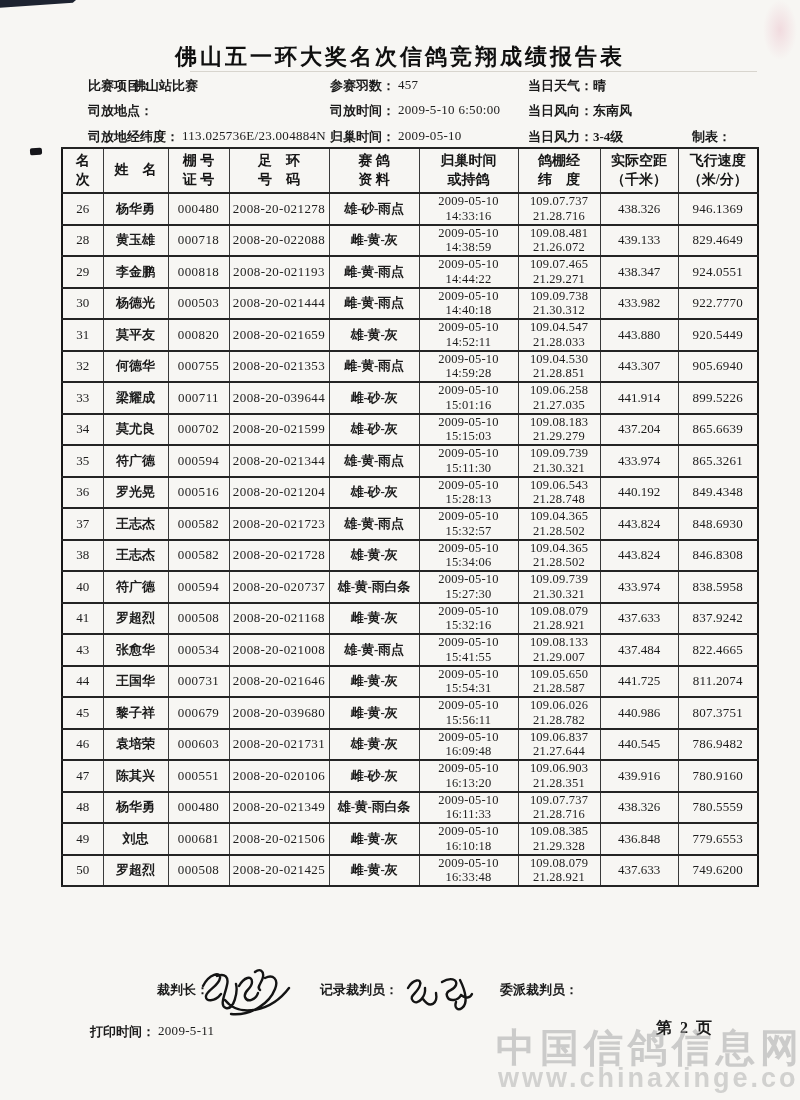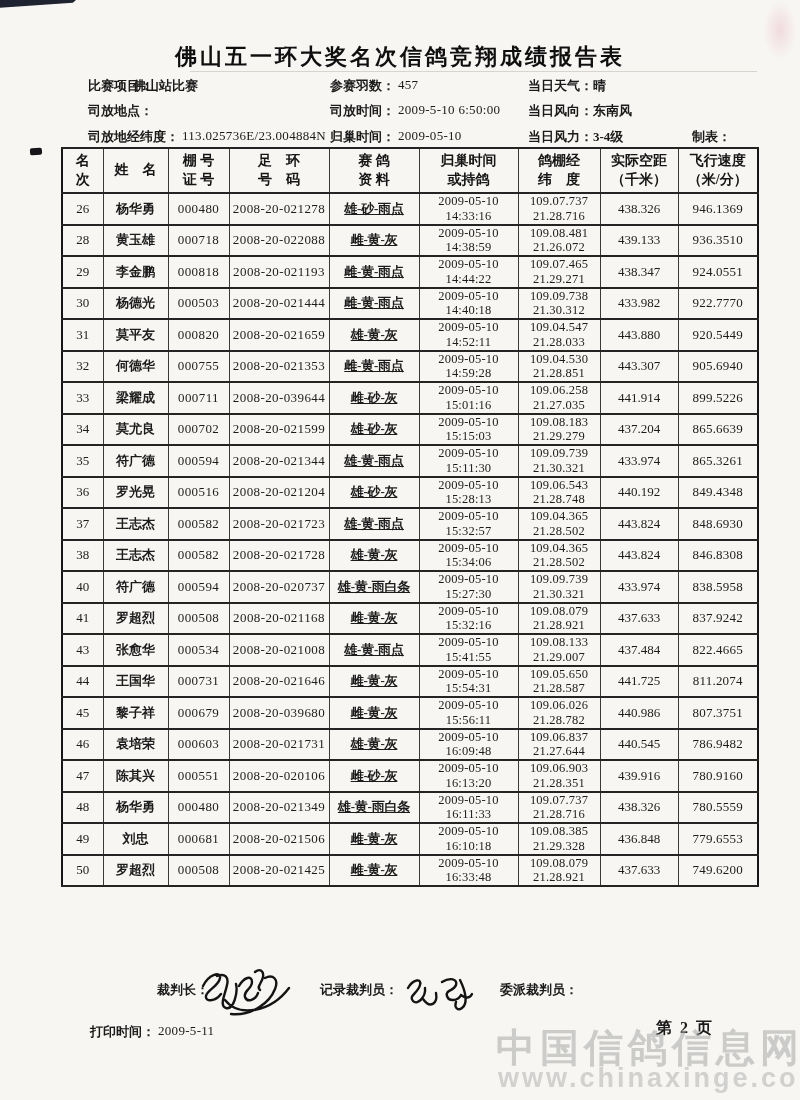--- a/index.html
+++ b/index.html
@@ -53,21 +53,21 @@
     border:1px solid #3a3a3a;
     border-top:2px solid #242424; border-bottom:2px solid #242424;
     text-align:center; vertical-align:middle; padding:0; overflow:hidden;
   }
   .tbl thead tr { height:45px; }
   .tbl tbody tr { height:29.7px;padding-left:8px; }
   .tbl th { font-size:14px; font-weight:bold; line-height:1.35; color:#151515; }
   .tbl td { font-size:13px; }
   .c-rank { font-size:13px; }
   .c-name,.c-info { font-weight:bold; font-size:12.5px; }
-  .c-info { letter-spacing:-.2px;text-decoration:underline; }
+  .c-info { letter-spacing:-.2px; }
   .c-loft,.c-ring { letter-spacing:.4px;margin-left:10px; }
   .c-return div,.c-coord div { font-size:12.5px; line-height:1.18; letter-spacing:.2px; }
   .c-speed { text-align:right; padding-right:9px; letter-spacing:.2px; }
 
   
   .sig { position:absolute; }
   .sig path { fill:none; stroke:#141414; stroke-width:2.4; stroke-linecap:round; stroke-linejoin:round; }
   .pageno { position:absolute; left:656px; top:1018px; font-size:16px; font-weight:bold; letter-spacing:2px; }
 
   .wm1 {
@@ -198,21 +198,21 @@
       <td class="c-info">雌-黄-灰</td>
       <td class="c-return">
         <div>2009-05-10</div>
         <div>14:38:59</div>
       </td>
       <td class="c-coord">
         <div>109.08.481</div>
         <div>21.26.072</div>
       </td>
       <td class="c-dist">439.133</td>
-      <td class="c-speed">936.3510</td>
+      <td class="c-speed">829.4649</td>
     </tr>
 
     <tr>
       <td class="c-rank">29</td>
       <td class="c-name">李金鹏</td>
       <td class="c-loft">000818</td>
       <td class="c-ring">2008-20-021193</td>
       <td class="c-info">雌-黄-雨点</td>
       <td class="c-return">
         <div>2009-05-10</div>

